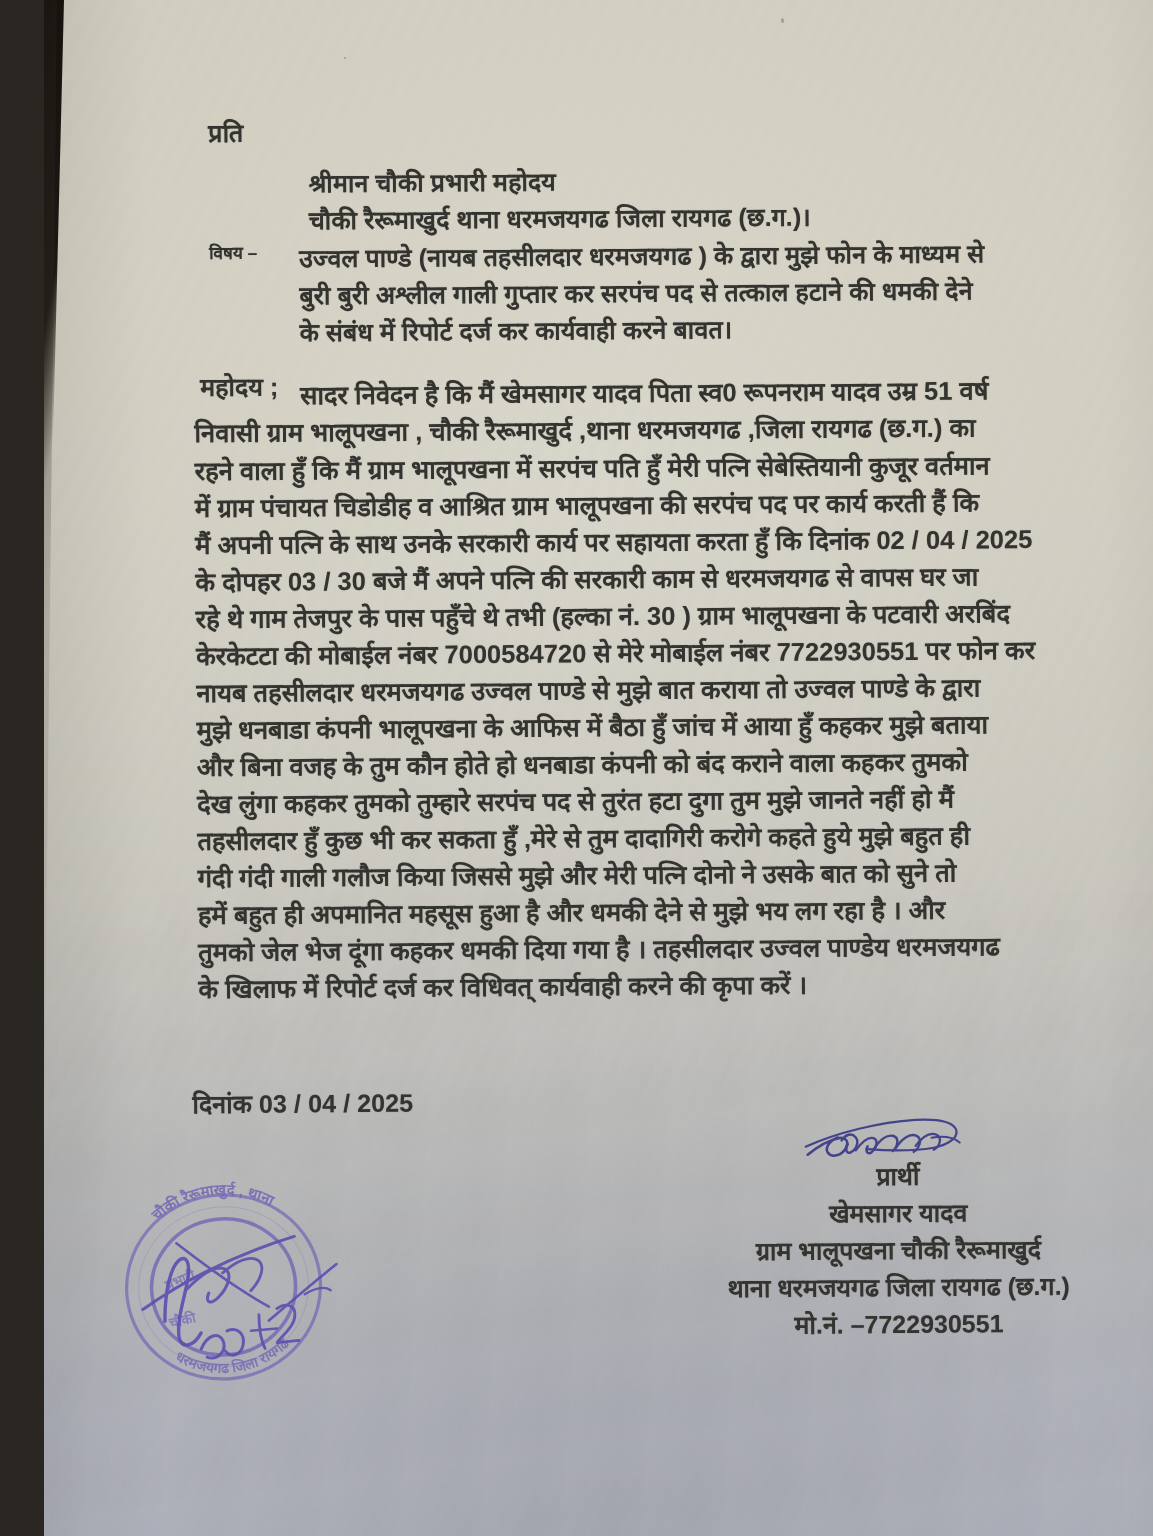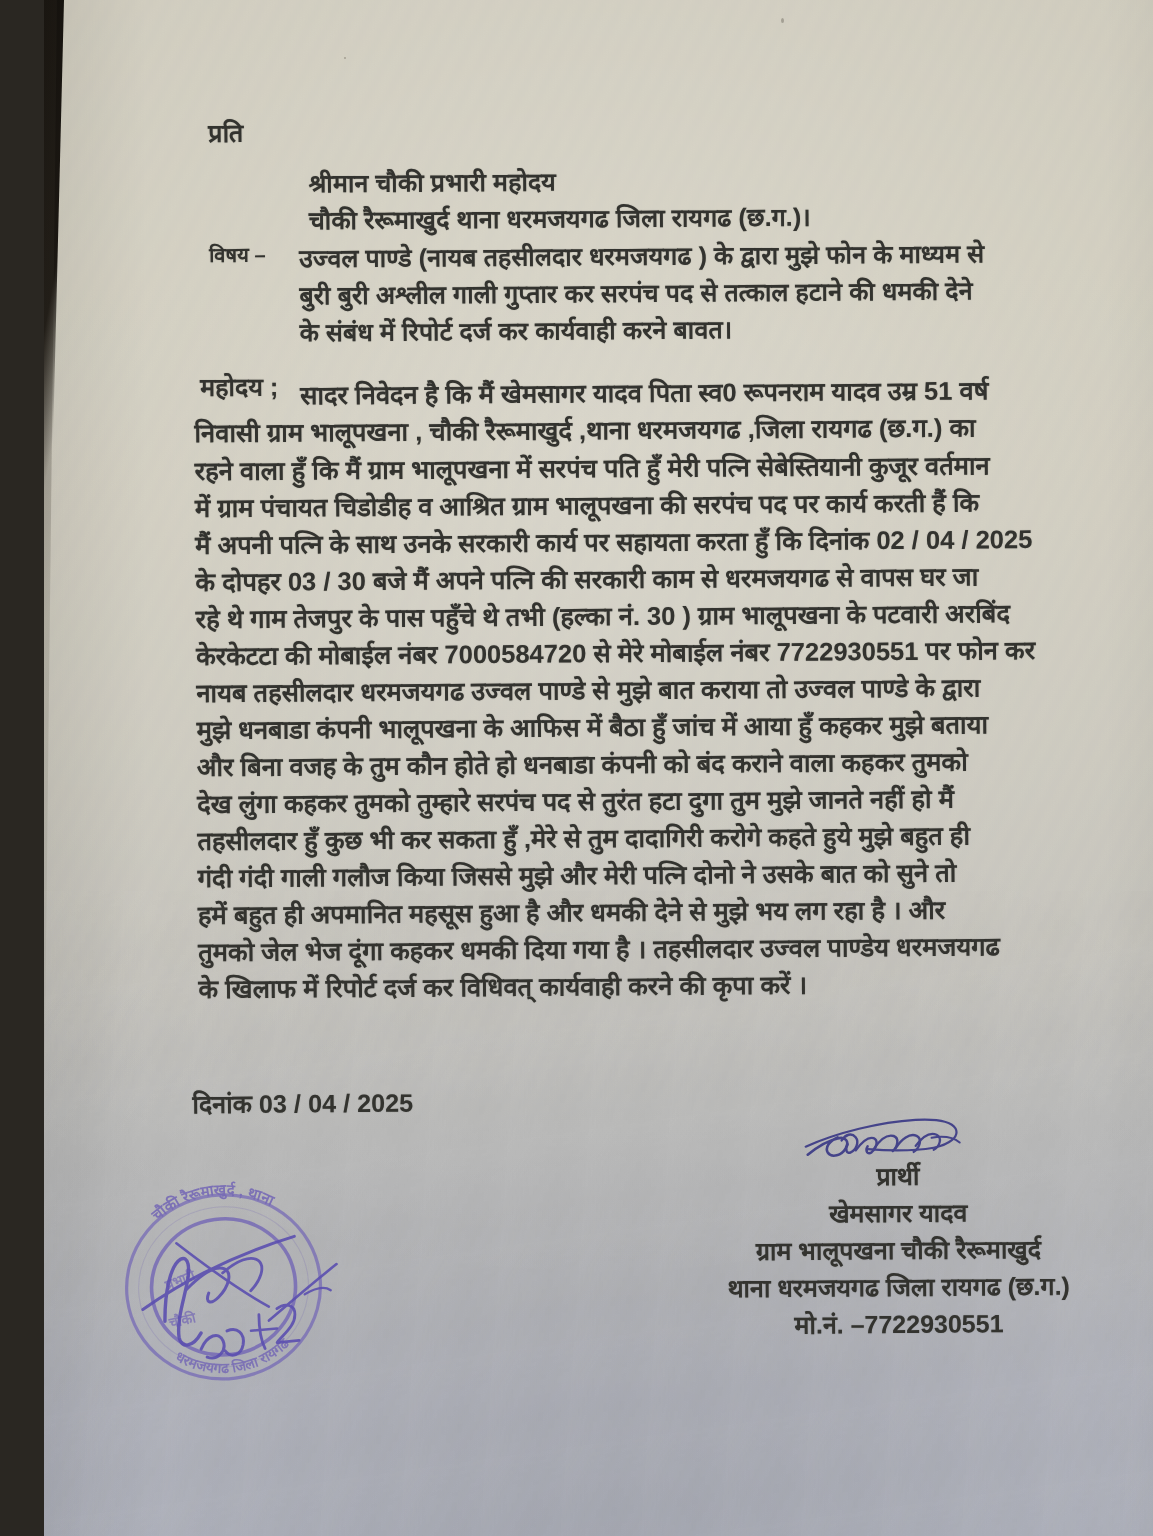--- a/index.html
+++ b/index.html
@@ -84,21 +84,21 @@
     letter-spacing:.1px;
     white-space:nowrap;
     text-shadow:0 0 1.1px rgba(60,60,56,.40);
   }
 
   
   .l-prati       { left:168px; top:112px;  font-size:25px; }
   .l-addr1       { left:268px; top:163px;  font-size:25px; }
   .l-addr2       { left:268px; top:200px;  font-size:25px; }
 
-  .l-sub-label   { left:168px; top:238px;  font-size:20px; }
+  .l-sub-label   { left:168px; top:238px;  font-size:17px; }
   .l-sub1        { left:258px; top:238px;  font-size:25px; }
   .l-sub2        { left:258px; top:275px;  font-size:25px; }
   .l-sub3        { left:258px; top:312px;  font-size:25px; }
 
   .l-mahoday     { left:158px; top:366px;  font-size:25px; }
 
   
   .body-line{
     position:absolute;
     left:152px;

